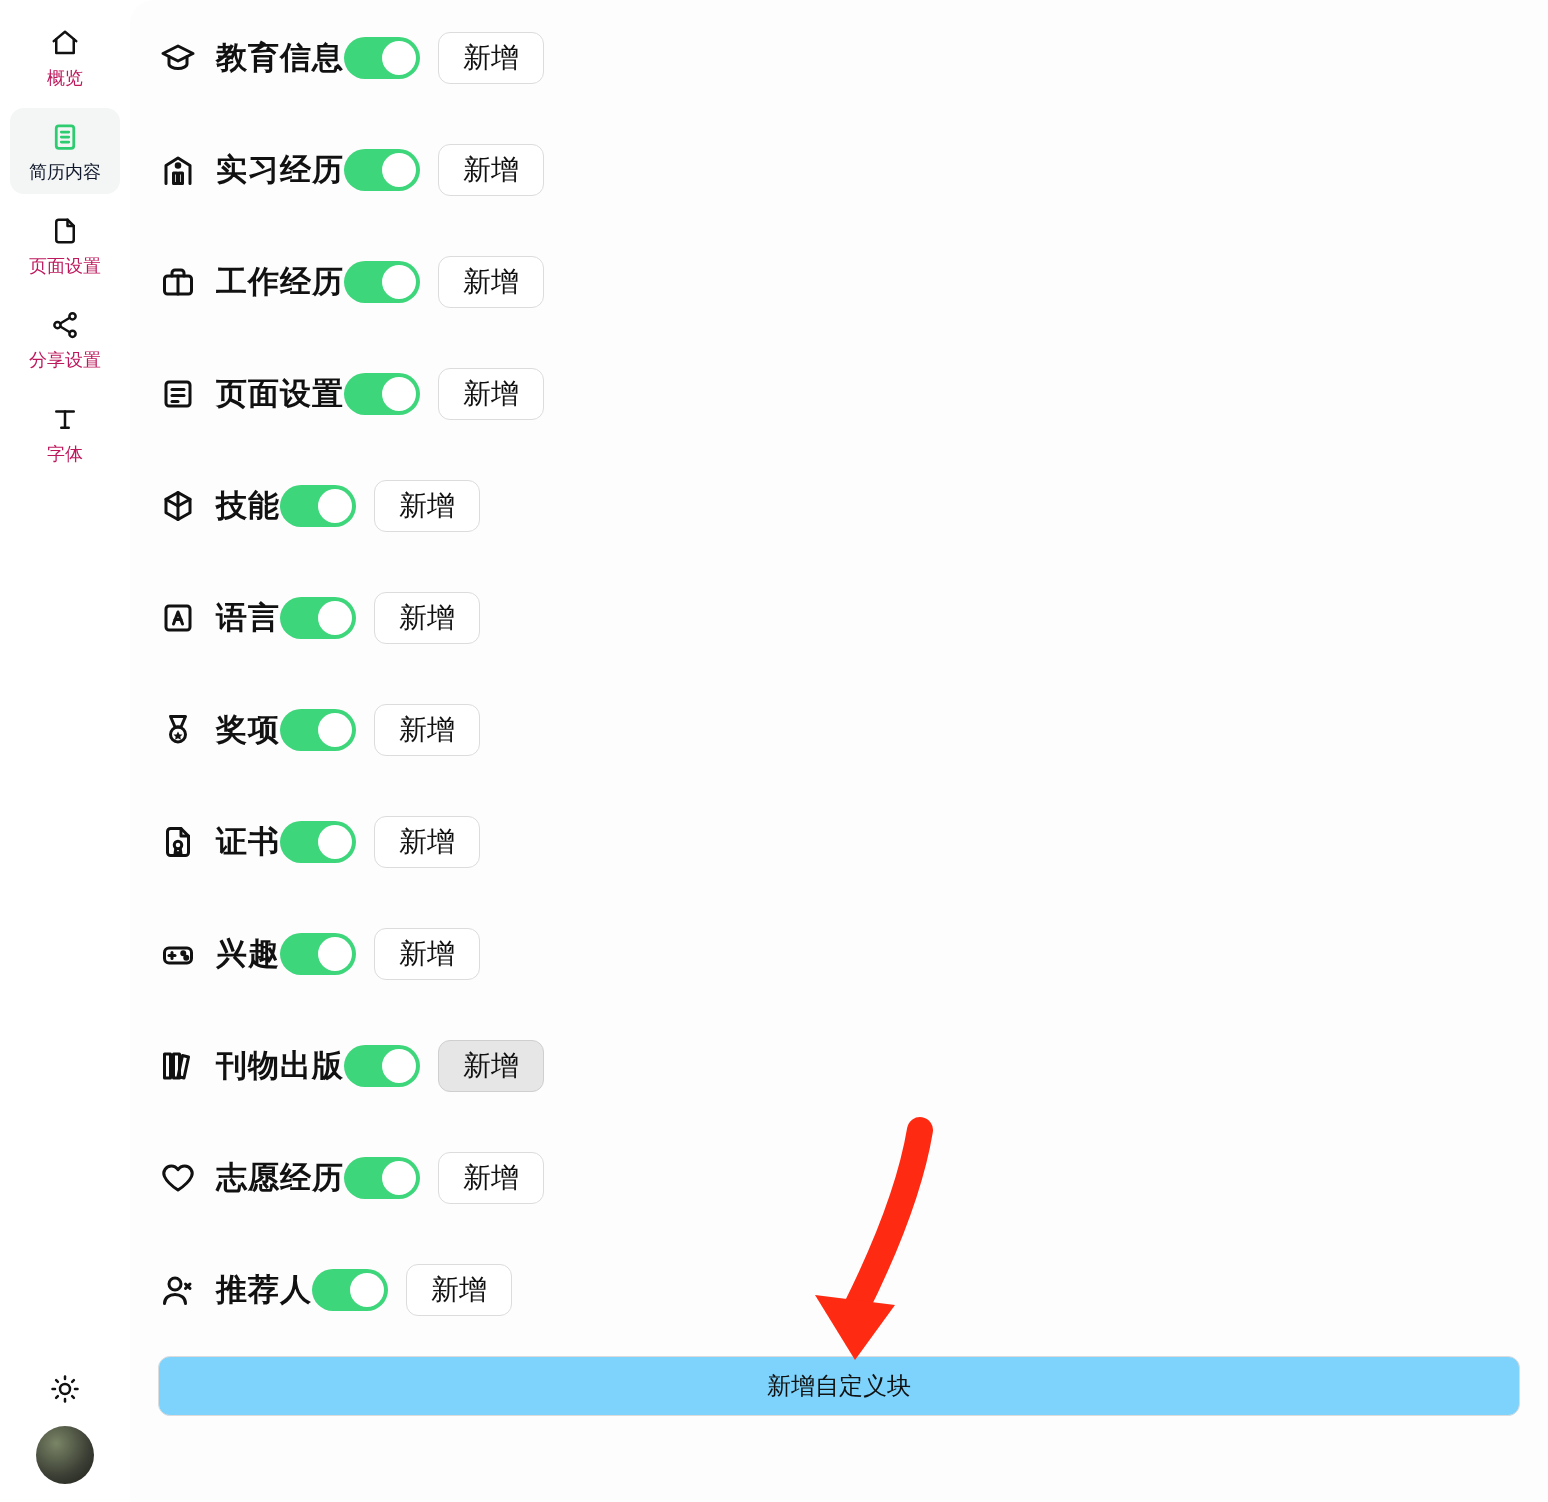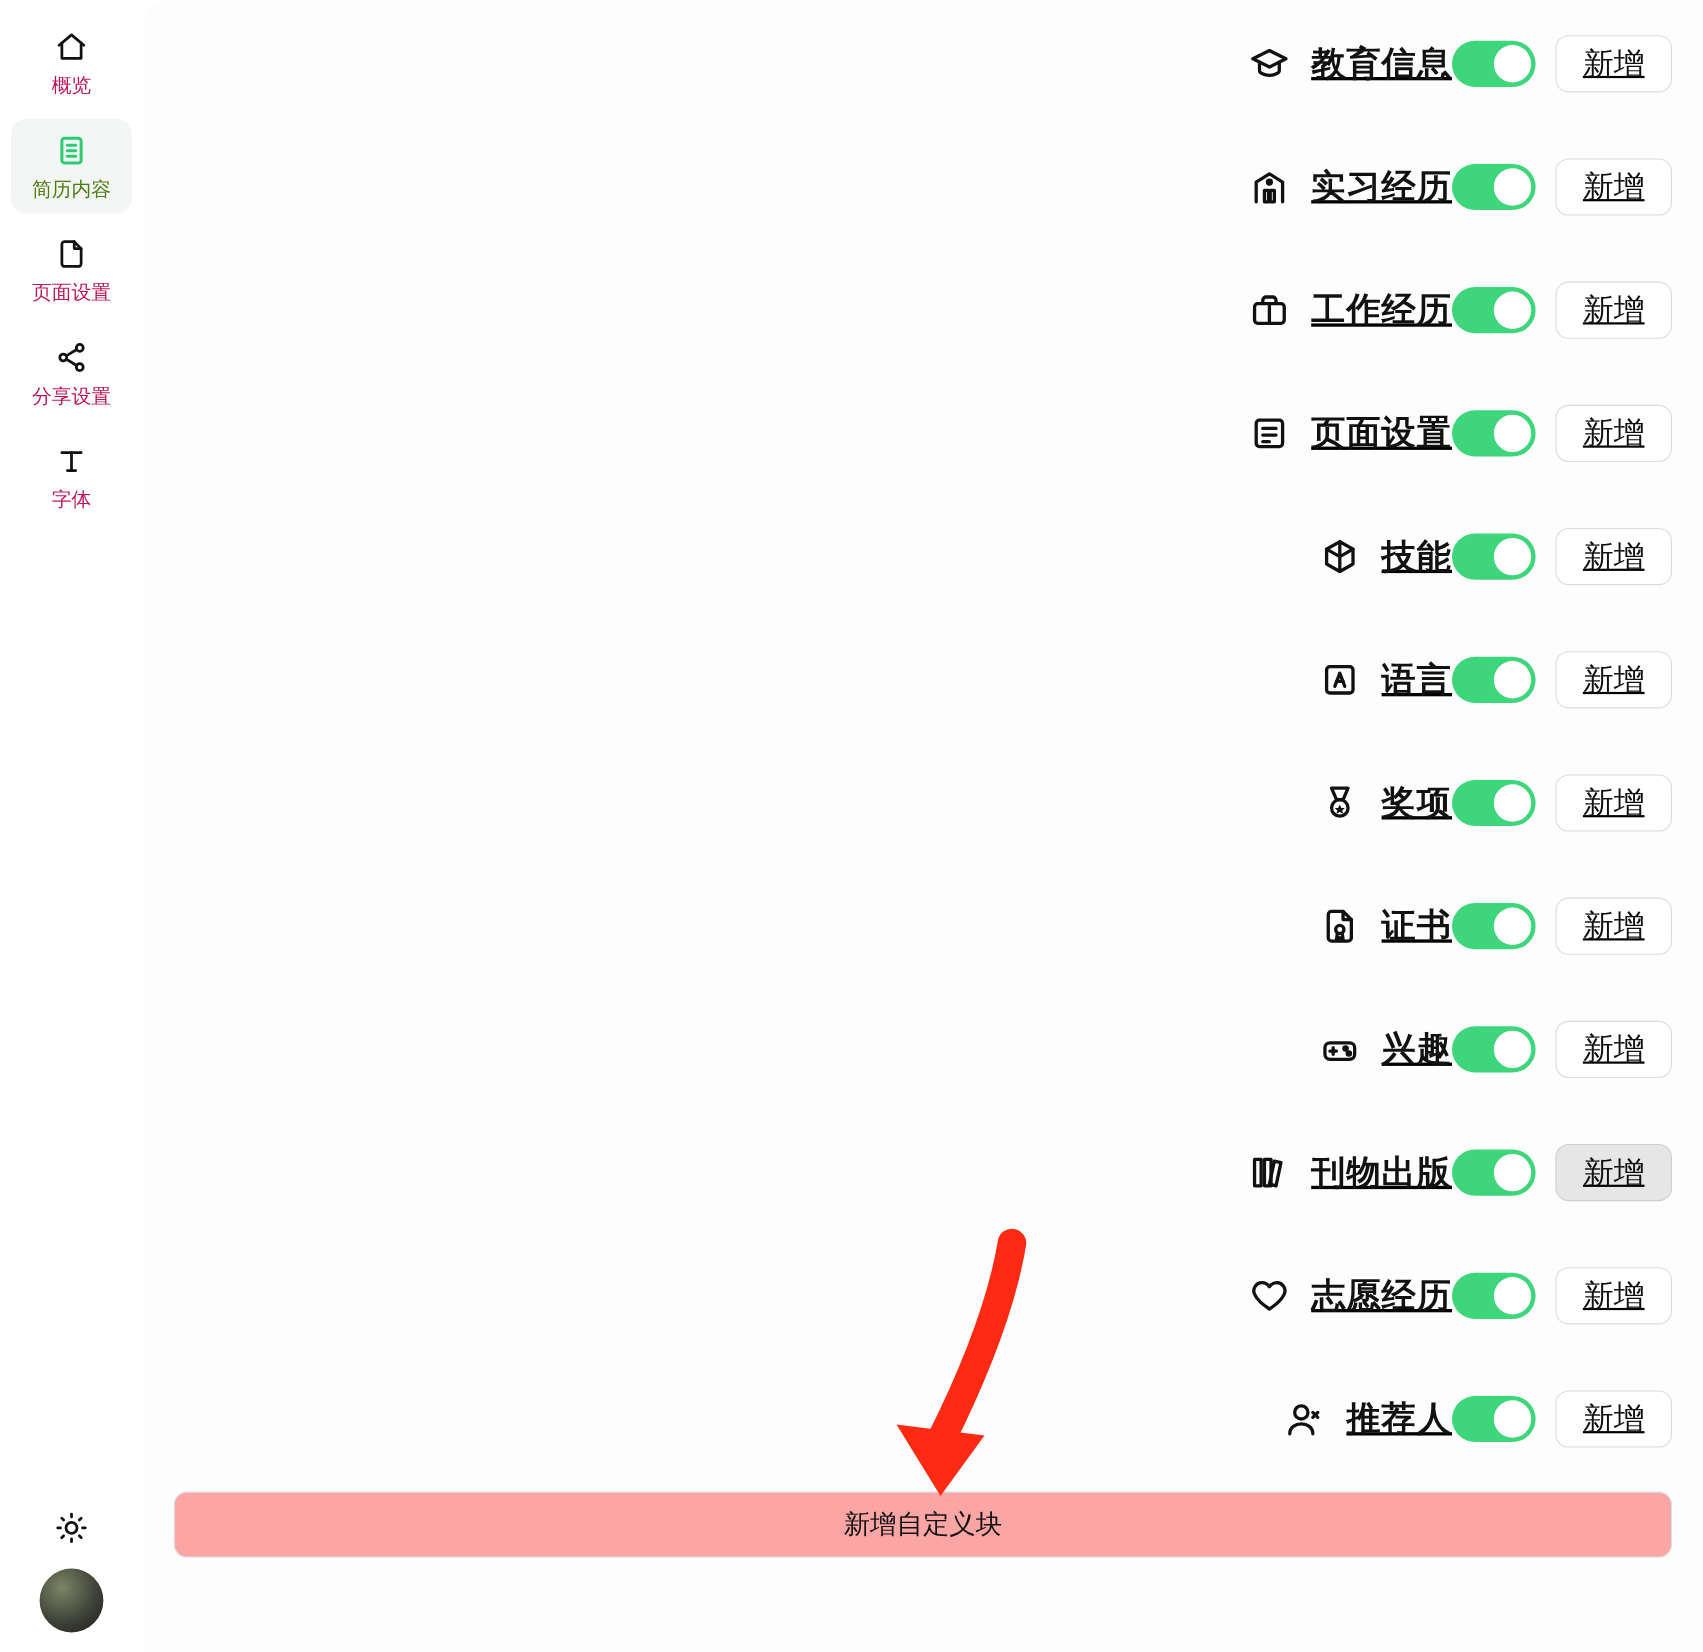--- a/index.html
+++ b/index.html
@@ -48,21 +48,21 @@
     align-items: center;
     justify-content: center;
     margin-bottom: 6px;
   }
   .sidebar-item .sb-icon svg { width: 30px; height: 30px; }
   .sidebar-item.active .sb-icon svg { stroke: #2ecc71; }
   .sidebar-item .sb-label {
     font-size: 18px;
     color: #be185d;
   }
-  .sidebar-item.active .sb-label { color: #4d7c0f; }
+  .sidebar-item.active .sb-label { color: #0f172a; }
   .sidebar-bottom {
     position: absolute;
     bottom: 18px;
     left: 0;
     width: 100%;
     display: flex;
     flex-direction: column;
     align-items: center;
     gap: 18px;
   }
@@ -86,23 +86,22 @@
     flex: 1;
     background: #fdfdfd;
     border-radius: 24px 0 0 0;
     padding: 32px 28px 28px 28px;
     overflow-y: auto;
     position: relative;
   }
   .section-row {
     display: flex;
     align-items: center;
-    justify-content: flex-end;
+    justify-content: flex-start;
     margin-bottom: 60px;
-    text-decoration: underline;
   }
   .section-row:last-of-type { margin-bottom: 40px; }
   .section-left {
     display: flex;
     align-items: center;
     gap: 18px;
   }
   .section-icon {
     width: 40px;
     height: 40px;
@@ -155,21 +154,21 @@
   }
   .add-btn.hover {
     background: #e6e6e6;
     border-color: #cfcfcf;
   }
   .custom-section-btn {
     width: 100%;
     height: 60px;
     border: 1.5px solid #dcdcdc;
     border-radius: 12px;
-    background: #fca5a5;
+    background: #7dd3fc;
     font-size: 24px;
     color: #111;
     display: flex;
     align-items: center;
     justify-content: center;
     cursor: pointer;
     margin-top: 12px;
   }
   
   .annotation-arrow {

